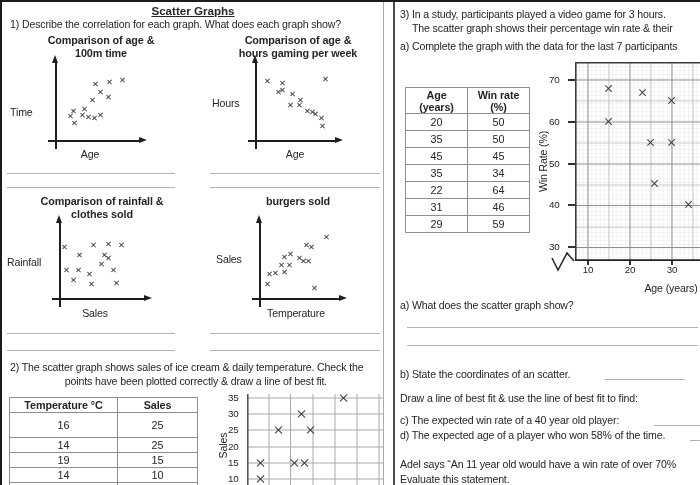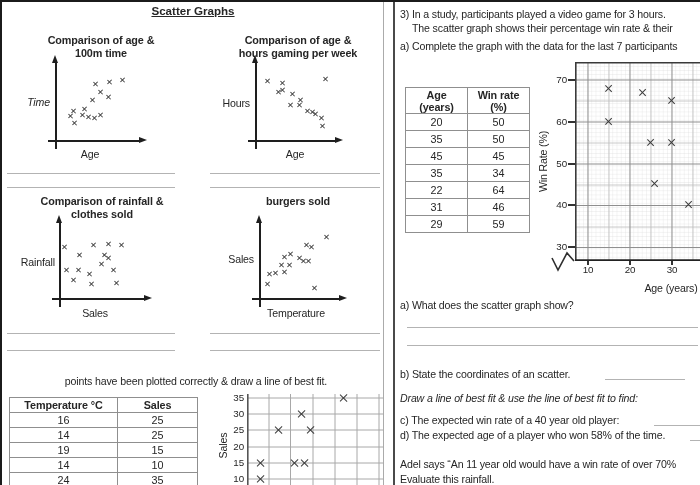--- a/index.html
+++ b/index.html
@@ -2,21 +2,21 @@
 <html><head>
 <meta charset="utf-8">
 <style>
   html,body{margin:0;padding:0;background:#e8e8e8;}
   #page{position:relative;width:700px;height:485px;background:#fff;overflow:hidden;
         font-family:"Liberation Sans",sans-serif;color:#262626;
         border-top:2px solid #1b1b1b;border-left:2px solid #1b1b1b;box-sizing:border-box;}
   .abs{position:absolute;}
   .txt{font-size:10.6px;letter-spacing:-0.15px;line-height:13px;white-space:nowrap;}
   .center{text-align:center;}
-  .right{text-align:right;}
+  .right{}
   .wstitle{font-size:11.6px;font-weight:700;text-decoration:underline;}
   .gtitle{font-size:10.8px;font-weight:700;line-height:13px;text-align:center;letter-spacing:-0.1px;}
   .ansline{border-top:1px solid #b3b3b3;height:0;}
   .plot{position:absolute;}
   .yaxis{position:absolute;left:0;top:-2px;bottom:-7px;width:1.7px;background:#1e1e1e;}
   .yaxis::before{content:"";position:absolute;top:-7px;left:-2.9px;
     border-left:3.7px solid transparent;border-right:3.7px solid transparent;border-bottom:8px solid #1e1e1e;}
   .xaxis{position:absolute;bottom:0;left:-7px;right:-3px;height:1.7px;background:#1e1e1e;}
   .xaxis::before{content:"";position:absolute;right:-7px;top:-2.9px;
     border-top:3.7px solid transparent;border-bottom:3.7px solid transparent;border-left:8px solid #1e1e1e;}
@@ -34,20 +34,21 @@
 </style>
 </head>
 <body>
 
 <div id="page">
 
   <div class="abs" style="left:381px;top:0;width:1px;height:485px;background:#ababab;"></div>
   <div class="abs" style="left:391px;top:0;width:2px;height:485px;background:#4a4a4a;"></div>
 
   <div class="abs wstitle center" style="left:0;top:2px;width:382px;">Scatter Graphs</div>
+  <div class="abs txt" style="left:8px;top:16px;">1) Describe the correlation for each graph. What does each graph show?</div>
 
   <div class="abs gtitle" style="left:10px;top:32px;width:178px;">
     <div>Comparison of age &amp;</div>
     <div>100m time</div>
   </div>
   <div class="plot" style="left:53px;top:62px;width:82px;height:78px;">
     <div class="yaxis"></div>
     <div class="xaxis"></div>
   <span class="xmark" style="width: 6px; height: 6px; left: 38px; top: 17px;"></span>
       <span class="xmark" style="width: 6px; height: 6px; left: 52px; top: 15px;"></span>
@@ -57,21 +58,21 @@
       <span class="xmark" style="width: 6px; height: 6px; left: 35px; top: 33px;"></span>
       <span class="xmark" style="width: 6px; height: 6px; left: 27px; top: 42px;"></span>
       <span class="xmark" style="width: 6px; height: 6px; left: 16px; top: 44px;"></span>
       <span class="xmark" style="width: 6px; height: 6px; left: 25px; top: 48px;"></span>
       <span class="xmark" style="width: 6px; height: 6px; left: 13px; top: 49px;"></span>
       <span class="xmark" style="width: 6px; height: 6px; left: 31px; top: 50px;"></span>
       <span class="xmark" style="width: 6px; height: 6px; left: 37px; top: 51px;"></span>
       <span class="xmark" style="width: 6px; height: 6px; left: 43px; top: 48px;"></span>
       <span class="xmark" style="width: 6px; height: 6px; left: 17px; top: 56px;"></span>
     </div>
-  <div class="abs txt right" style="left:8px;top:94px;width:40px;font-style:italic;">Time</div>
+  <div class="abs txt right" style="left:8px;top:104px;width:40px;">Time</div>
   <div class="abs txt center" style="left:58px;top:146px;width:60px;">Age</div>
 
   <div class="abs gtitle" style="left:207px;top:32px;width:178px;">
     <div>Comparison of age &amp;</div>
     <div>hours gaming per week</div>
   </div>
   <div class="plot" style="left:253px;top:62px;width:78px;height:78px;">
     <div class="yaxis"></div>
     <div class="xaxis"></div>
   <span class="xmark" style="width: 6px; height: 6px; left: 10px; top: 14px;"></span>
@@ -146,33 +147,34 @@
       <span class="xmark" style="width: 6px; height: 6px; left: 53px; top: 61px;"></span>
     </div>
   <div class="abs txt right" style="left:214px;top:251px;width:38px;">Sales</div>
   <div class="abs txt center" style="left:254px;top:305px;width:80px;">Temperature</div>
 
   <div class="abs ansline" style="left:5px;top:331px;width:168px;"></div>
   <div class="abs ansline" style="left:5px;top:348px;width:168px;"></div>
   <div class="abs ansline" style="left:208px;top:331px;width:170px;"></div>
   <div class="abs ansline" style="left:208px;top:348px;width:170px;"></div>
 
+  <div class="abs txt" style="left:8px;top:359px;">2) The scatter graph shows sales of ice cream &amp; daily temperature. Check the</div>
   <div class="abs txt center" style="left:8px;top:373px;width:372px;">points have been plotted correctly &amp; draw a line of best fit.</div>
 
   <table class="wtab abs" style="left:7px;top:395px;width:188px;">
     <colgroup>
         <col style="width:108px">
         <col style="width:80px">
       </colgroup>
     <tbody>
         <tr style="height:15px;">
       <th>Temperature °C</th>
       <th>Sales</th>
     </tr>
-    <tr style="height:15px;">
+    <tr style="height:25px;">
           <td>16</td>
           <td>25</td>
         </tr>
     <tr style="height:15px;">
           <td>14</td>
           <td>25</td>
         </tr>
     <tr style="height:15px;">
           <td>19</td>
           <td>15</td>
@@ -342,22 +344,22 @@
   <div class="abs dash" style="left:669.3px;top:259px;width:1.6px;height:4px;"></div>
   <div class="abs txt center" style="left:638px;top:280px;width:62px;">Age (years)</div>
 
   <div class="abs txt" style="left:398px;top:297px;">a) What does the scatter graph show?</div>
   <div class="abs ansline" style="left:405px;top:325px;width:291px;"></div>
   <div class="abs ansline" style="left:405px;top:343px;width:291px;"></div>
 
   <div class="abs txt" style="left:398px;top:366px;">b) State the coordinates of an scatter.</div>
   <div class="abs ansline" style="left:603px;top:377px;width:80px;"></div>
 
-  <div class="abs txt" style="left:398px;top:390px;font-style:italic;">Draw a line of best fit &amp; use the line of best fit to find:</div>
+  <div class="abs txt" style="left:398px;top:390px;">Draw a line of best fit &amp; use the line of best fit to find:</div>
   <div class="abs txt" style="left:398px;top:412px;">c) The expected win rate of a 40 year old player:</div>
   <div class="abs ansline" style="left:652px;top:423px;width:60px;"></div>
   <div class="abs txt" style="left:398px;top:427px;">d) The expected age of a player who won 58% of the time.</div>
   <div class="abs ansline" style="left:688px;top:438px;width:20px;"></div>
 
   <div class="abs txt" style="left:398px;top:456px;">Adel says “An 11 year old would have a win rate of over 70%</div>
-  <div class="abs txt" style="left:398px;top:471px;">Evaluate this rainfall.</div>
+  <div class="abs txt" style="left:398px;top:471px;">Evaluate this statement.</div>
 
 </div>
 
 </body></html>

